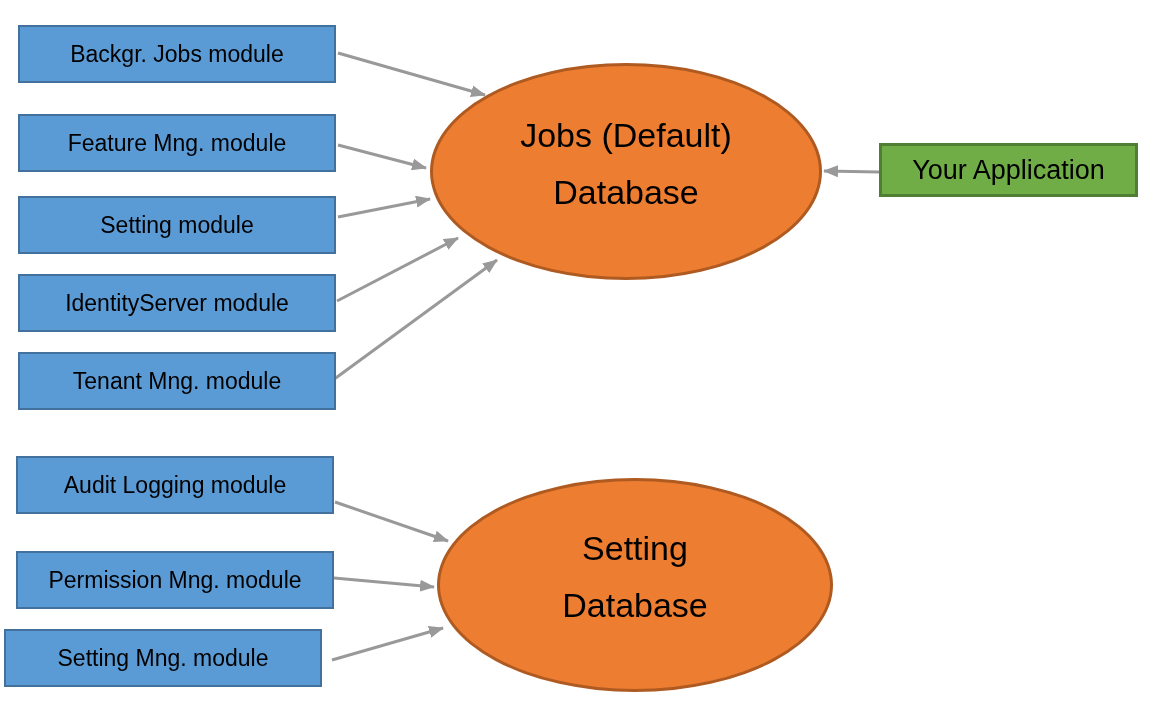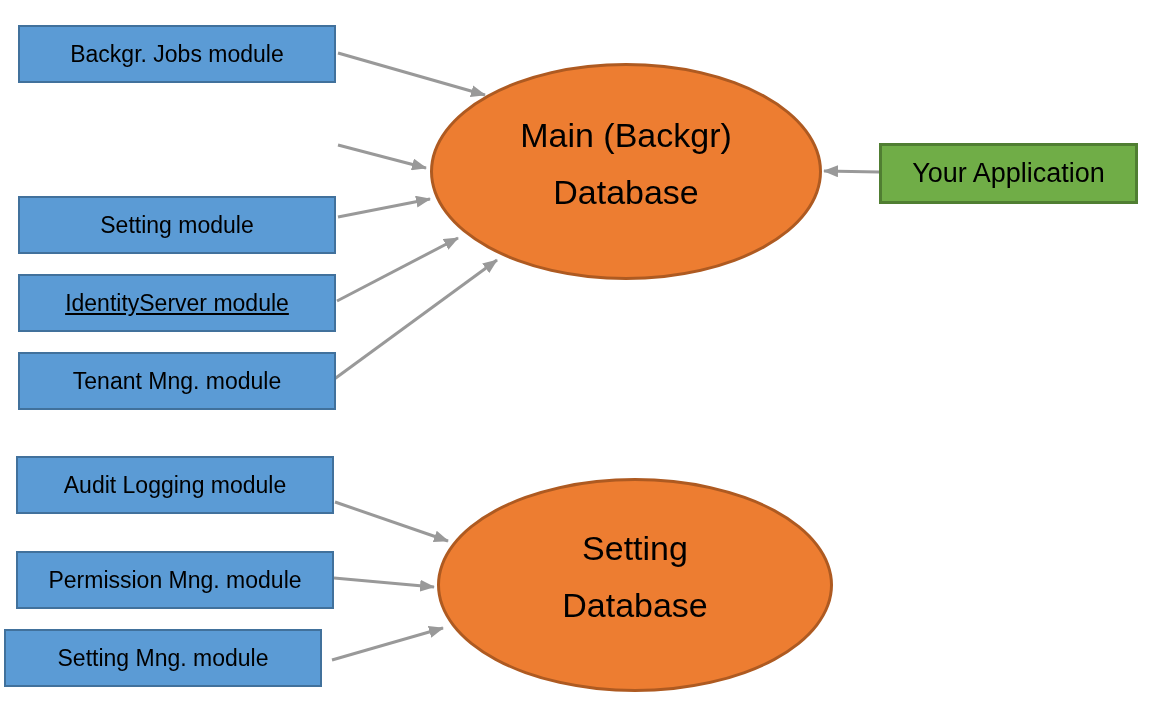--- a/index.html
+++ b/index.html
@@ -46,21 +46,21 @@
     font-size: 34px;
   }
   .db-label {
     position: relative;
     top: -8px;
     line-height: 57px;
   }
   .db-label span { display: block; }
   .app-box {
     width: 259px;
-    height: 61px;
+    height: 54px;
     background: #70AD47;
     border: 3px solid #507E32;
     font-size: 27px;
   }
 </style>
 </head>
 <body>
 
 <div class="canvas">
 
@@ -79,43 +79,46 @@
       <line x1="879" y1="172" x2="824" y2="171" marker-end="url(#arrowhead)"></line>
       <line x1="335" y1="502" x2="448" y2="541" marker-end="url(#arrowhead)"></line>
       <line x1="334" y1="578" x2="434" y2="587" marker-end="url(#arrowhead)"></line>
       <line x1="332" y1="660" x2="443" y2="628" marker-end="url(#arrowhead)"></line>
     </g>
   </svg>
 
   <div class="node module-box" style="left:18px; top:25px;">
     <span>Backgr. Jobs module</span>
   </div>
+  <div class="node module-box" style="left:18px; top:114px;">
+    <span>Feature Mng. module</span>
+  </div>
   <div class="node module-box" style="left:18px; top:196px;">
     <span>Setting module</span>
   </div>
-  <div class="node module-box" style="left:18px; top:274px;text-decoration:underline;">
+  <div class="node module-box" style="left:18px; top:274px;">
     <span>IdentityServer module</span>
   </div>
   <div class="node module-box" style="left:18px; top:352px;">
     <span>Tenant Mng. module</span>
   </div>
 
   <div class="node module-box" style="left:16px; top:456px;">
     <span>Audit Logging module</span>
   </div>
   <div class="node module-box" style="left:16px; top:551px;">
     <span>Permission Mng. module</span>
   </div>
   <div class="node module-box" style="left:4px; top:629px;">
     <span>Setting Mng. module</span>
   </div>
 
   <div class="node db-ellipse" style="left:430px; top:63px; width:392px; height:217px;">
     <div class="db-label">
-      <span>Main (Backgr)</span>
+      <span>Jobs (Default)</span>
       <span>Database</span>
     </div>
   </div>
 
   <div class="node db-ellipse" style="left:437px; top:478px; width:396px; height:214px;">
     <div class="db-label">
       <span>Setting</span>
       <span>Database</span>
     </div>
   </div>

